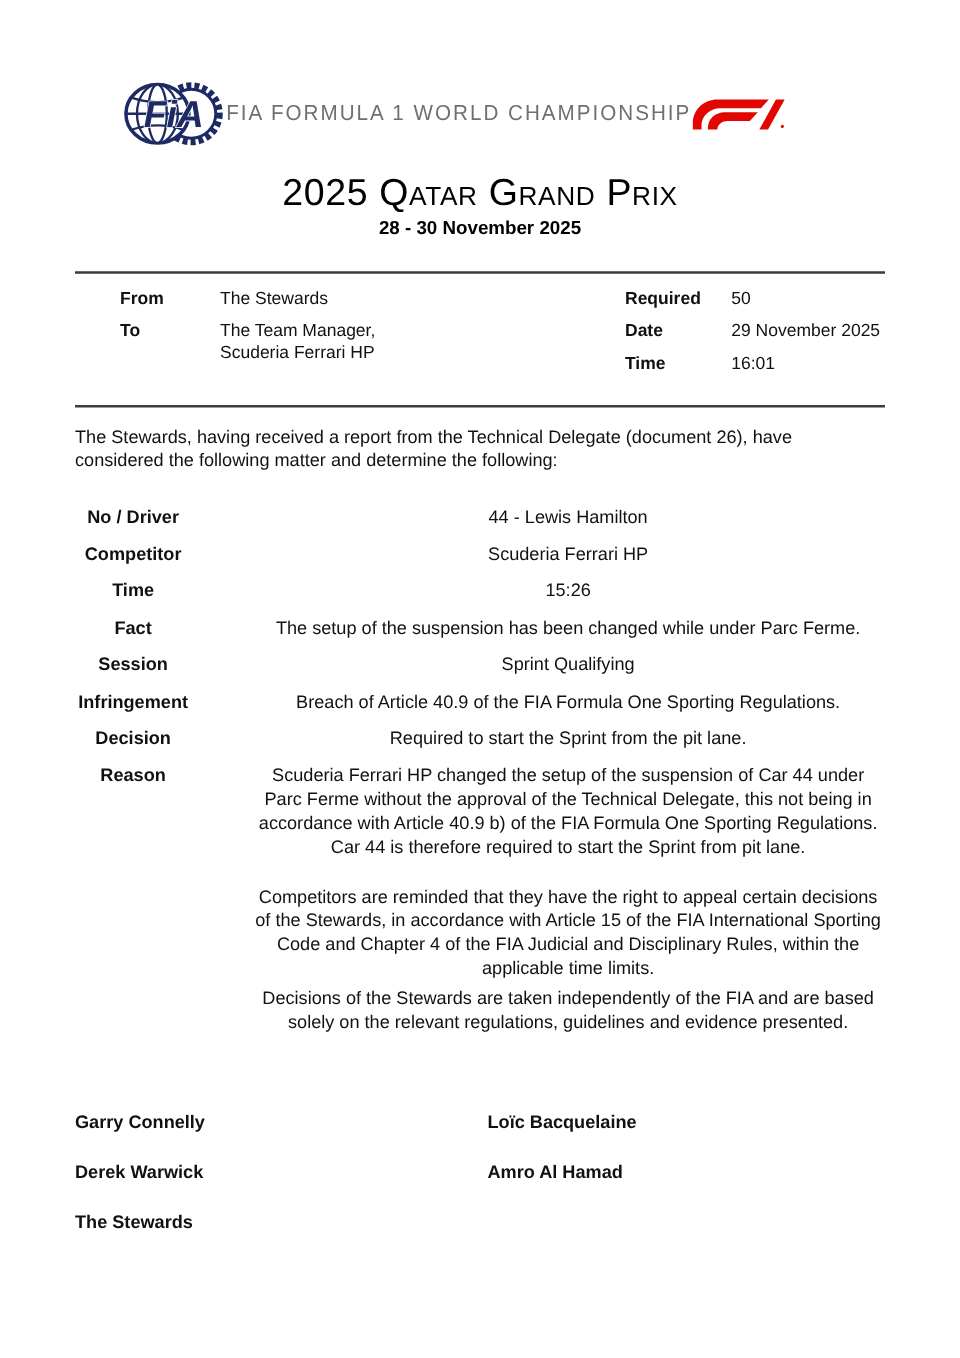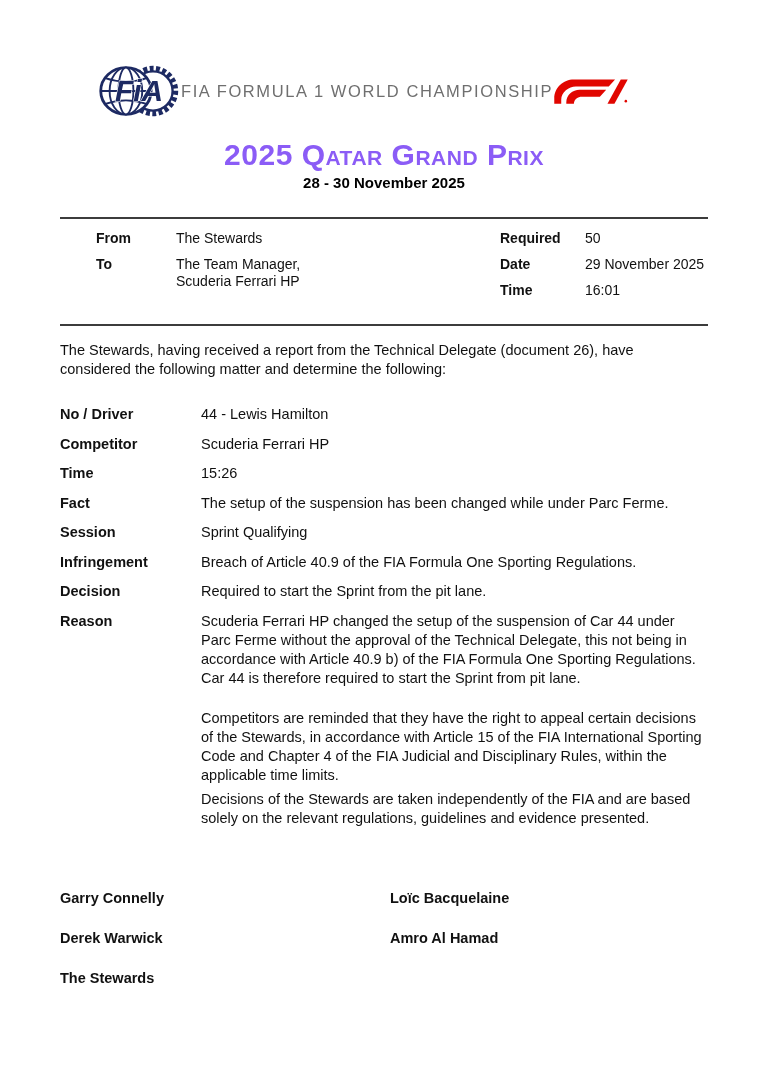--- a/index.html
+++ b/index.html
@@ -31,24 +31,24 @@
     color: #6f6f6f;
     white-space: nowrap;
     transform: scale(1, 1.05);
   }
   .f1-logo { width: 76px; height: 36px; flex: 0 0 auto; margin-right: 58px; }
 
   
   .title-block { text-align: center; margin-top: 16px; }
   .event-title {
     font-size: 30px;
-    font-weight: 700;
+    font-weight: 400;
     font-variant: small-caps;
     letter-spacing: 0.5px;
-    color: #8b5cf6;
+    color: #000000;
   }
   .event-dates {
     font-size: 15px;
     font-weight: 700;
     margin-top: 2px;
     color: #000;
   }
 
   
   .meta {
@@ -70,20 +70,21 @@
   .intro {
     margin-top: 15px;
     font-size: 14.5px;
     line-height: 19px;
   }
   .fields { margin-top: 26px; }
   .field-row {
     display: grid;
     grid-template-columns: 93px 1fr;
     margin-bottom: 10.5px;
+    text-align: center;
   }
   .field-label {
     font-weight: 700;
     font-size: 14.5px;
     line-height: 19px;
     white-space: nowrap;
   }
   .field-value { font-size: 14.5px; line-height: 19px; margin-left: 48px; }
   .reason-extra-1 { margin-top: 21px; }
   .reason-extra-2 { margin-top: 5px; }

